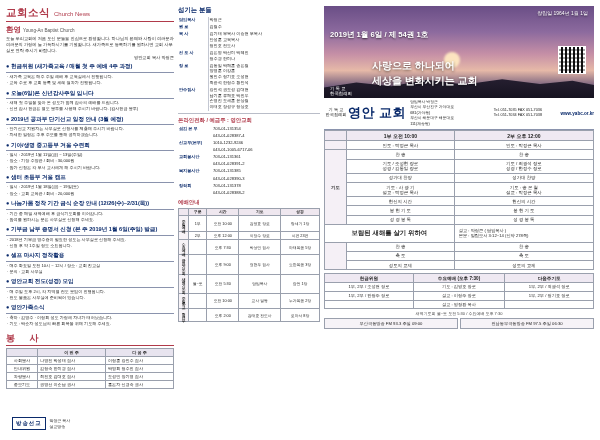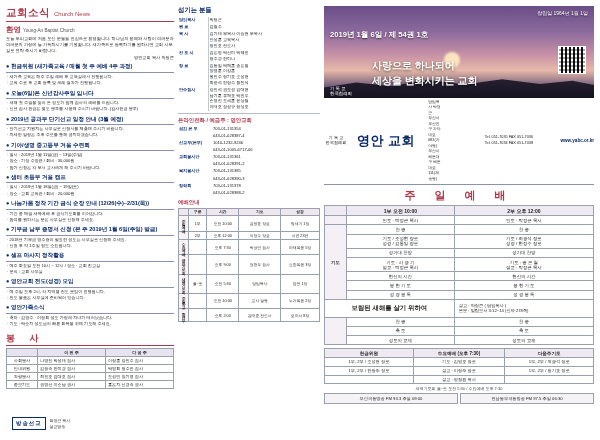--- a/index.html
+++ b/index.html
@@ -72,21 +72,21 @@
   .banner .ridge { position:absolute; left:0; right:0; bottom:0; height:26px; background:linear-gradient(180deg,#2b2336,#161320); clip-path:polygon(0 60%,12% 40%,25% 55%,38% 30%,52% 48%,66% 28%,80% 46%,92% 34%,100% 50%,100% 100%,0 100%); }
   .banner .date { position:absolute; left:6px; top:24px; color:#fff; font-size:7.6px; font-weight:bold; text-shadow:0 1px 2px rgba(0,0,0,.6); }
   .banner .slogan { position:absolute; left:48px; top:52px; color:#fff; font-size:10px; font-weight:bold; line-height:1.5; text-shadow:0 1px 3px rgba(0,0,0,.65); }
   .banner .found { position:absolute; right:6px; top:4px; color:#fff; font-size:5px; text-shadow:0 1px 2px rgba(0,0,0,.6); }
   .banner .qr { position:absolute; right:8px; top:40px; width:28px; height:28px; background:
       repeating-linear-gradient(90deg,#fff 0 2px,#111 2px 4px),
       repeating-linear-gradient(0deg,rgba(255,255,255,.0) 0 2px, rgba(0,0,0,.35) 2px 4px);
     background-blend-mode:multiply; border:1.5px solid #fff; }
   .banner .logoline { position:absolute; left:6px; bottom:2px; color:#fff; font-size:4.4px; }
 
-  .churchbar { display:flex; align-items:center; border-bottom:0.8px solid #8a93ad; padding:1.5px 0 2px 0;gap:9px; }
+  .churchbar { display:flex; align-items:center; border-bottom:0.8px solid #8a93ad; padding:1.5px 0 2px 0; }
   .churchbar .mark { font-size:4.2px; color:#111; line-height:1.15; width:24px; text-align:center; }
   .churchbar .name { font-size:13px; font-weight:bold; color:#0a2a6b; letter-spacing:0.5px; margin-right:4px; }
   .churchbar .info { font-size:3.8px; color:#222; line-height:1.45; flex:1; }
   .churchbar .web { font-size:4.6px; color:#0a2a6b; font-weight:bold; text-align:right; width:52px; }
 
   .worship-title { text-align:center; font-size:11px; font-weight:bold; color:#b03a4a; letter-spacing:8px; margin:3px 0 2px 0; }
   table.wor { width:100%; border-collapse:collapse; }
   table.wor th, table.wor td { border:0.6px solid #9aa0ad; font-size:4.4px; text-align:center; padding:1.6px 1px; color:#222; }
   table.wor th { background:#efe9f2; font-weight:bold; font-size:5px; }
   table.wor td.side { background:#f5f0f6; font-weight:bold; width:22px; }
@@ -392,21 +392,20 @@
 부산시 부산진구 가야대로 681(가야동)
 부산시 해운대구 해운대로 111(재송동)</span>
       </div>
       <div class="info" style="flex:0 0 82px;text-align:right">
         <div>Tel. 051-7035  FAX 051-7036</div>
         <div>Tel. 051-7034  FAX 051-7038</div>
       </div>
       <div class="web">www.yabc.or.kr</div>
     </div>
 
-    <div class="worship-title">주 일 예 배</div>
 
     <table class="wor">
       <thead>
         <tr>
           <th></th>
           <th>1부  오전 10:00</th>
           <th>2부  오후 12:00</th>
         </tr>
         <tr>
           <td class="side"></td>

